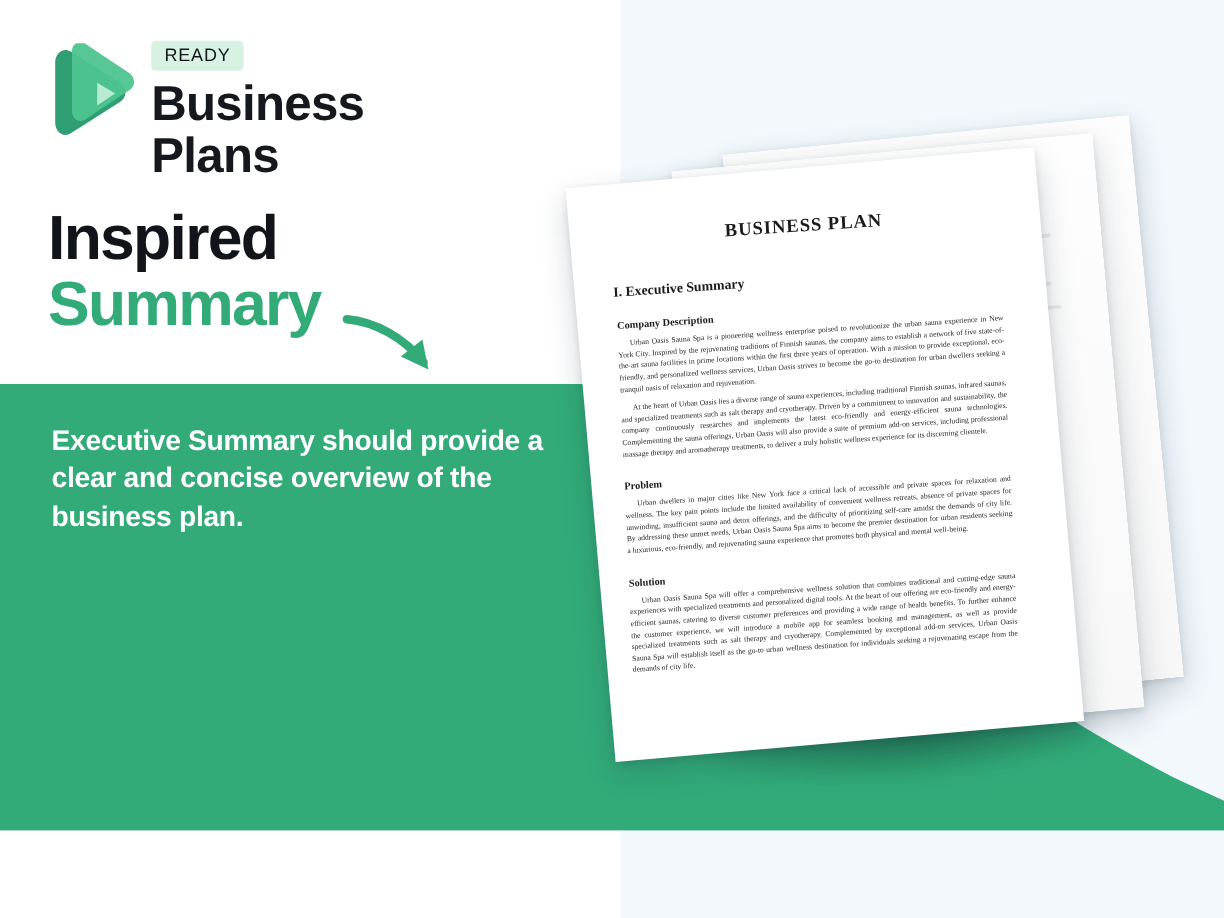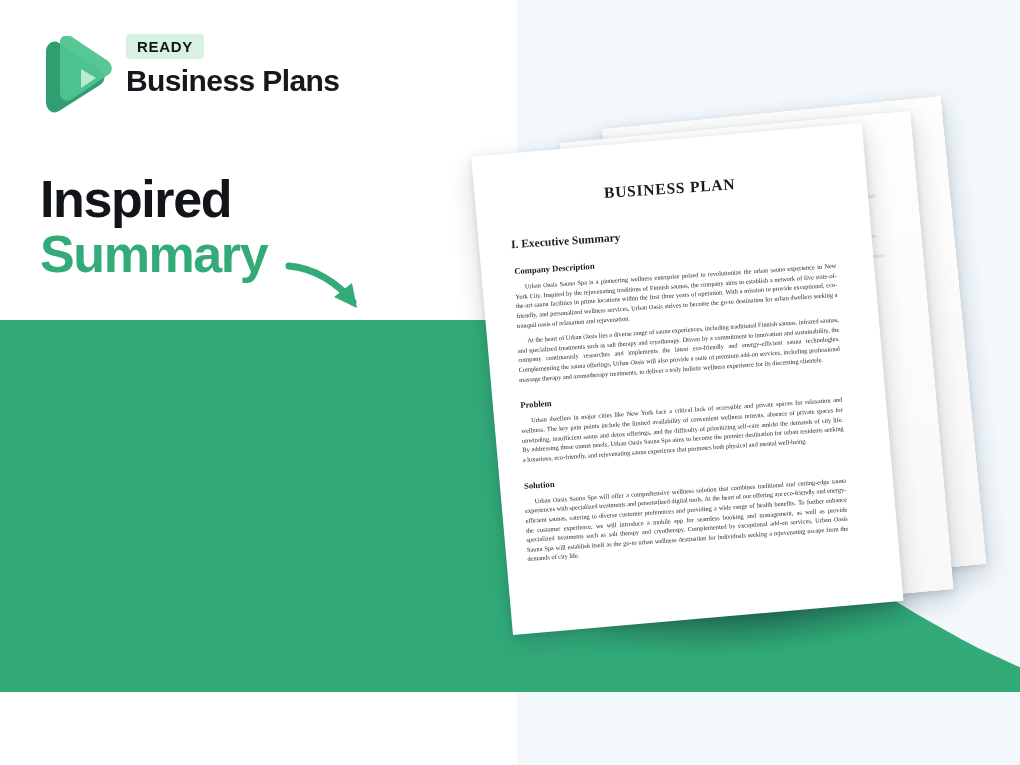--- a/index.html
+++ b/index.html
@@ -29,25 +29,25 @@
     position:absolute;left:458px;top:318px;width:620px;height:376px;
     z-index:4;pointer-events:none;
   }
 
   
   .logo-wrap{position:absolute;left:38px;top:32px;width:340px;height:92px;z-index:8;}
   .logo-mark{position:absolute;left:0;top:4px;width:76px;height:78px;}
   .logo-text{position:absolute;left:88px;top:2px;}
   .ready-badge{
     display:inline-block;background:#d7f2e3;color:#13161a;
-    font-size:15px;font-weight:700;letter-spacing:.7px;
+    font-size:15px;font-weight:400;letter-spacing:.7px;
     padding:4px 11px 4px 11px;border-radius:4px;
   }
   .brand-name{
-    margin-top:6px;font-size:30px;font-weight:800;color:#15181c;
+    margin-top:6px;font-size:41px;font-weight:800;color:#15181c;
     letter-spacing:-0.6px;line-height:1.06;
   }
 
   
   .headline{position:absolute;left:40px;top:173px;z-index:8;}
   .headline .l1{
     font-size:52px;line-height:1.0;font-weight:800;color:#111418;
     letter-spacing:-1.4px;margin:0;
   }
   .headline .l2{
@@ -210,15 +210,16 @@
     <h1 class="l1">Inspired</h1>
     <h1 class="l2">Summary</h1>
   </div>
 
   <svg class="arrow-svg" width="92" height="62" viewBox="0 0 92 62">
     <path d="M4 8 C28 10, 52 24, 68 44" stroke="#32ab79" stroke-width="7" fill="none" stroke-linecap="round"></path>
     <path d="M49 39 L72 50 L67 25" fill="#32ab79"></path>
   </svg>
 
   <div class="copy">
+    <p>Executive Summary should provide a clear and concise overview of the business plan.</p>
   </div>
 
 </div>
 
 </body></html>

